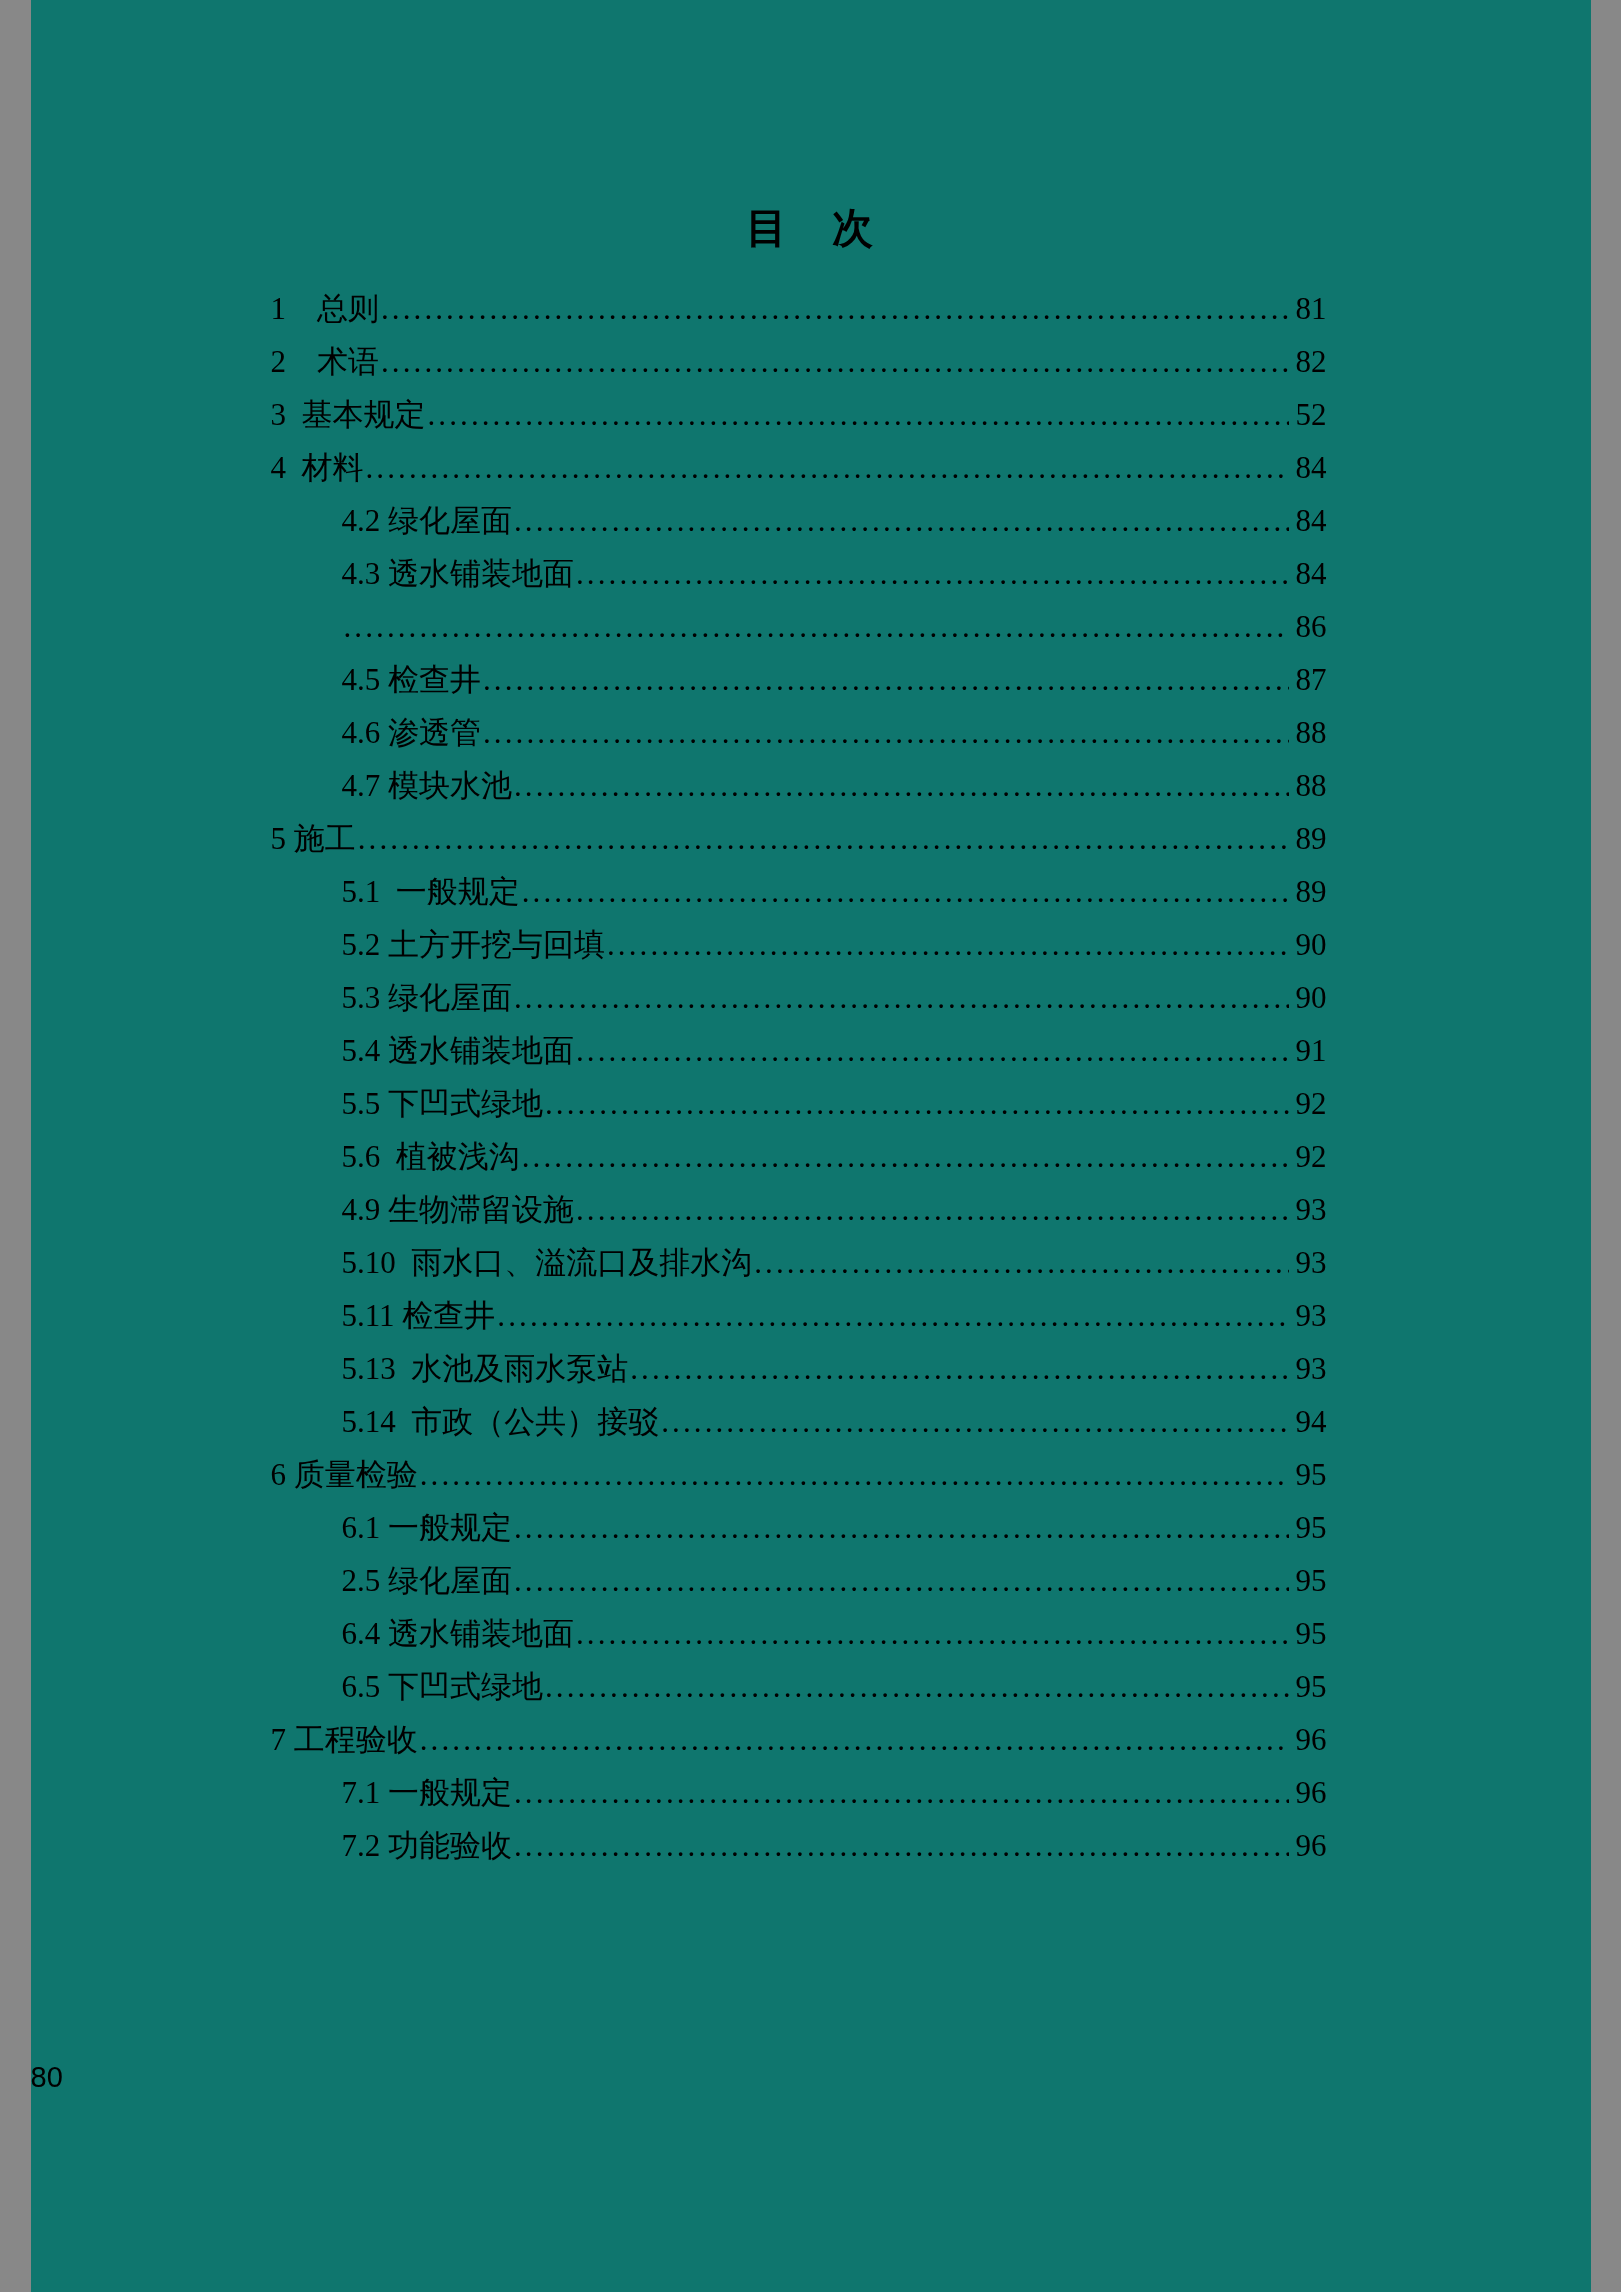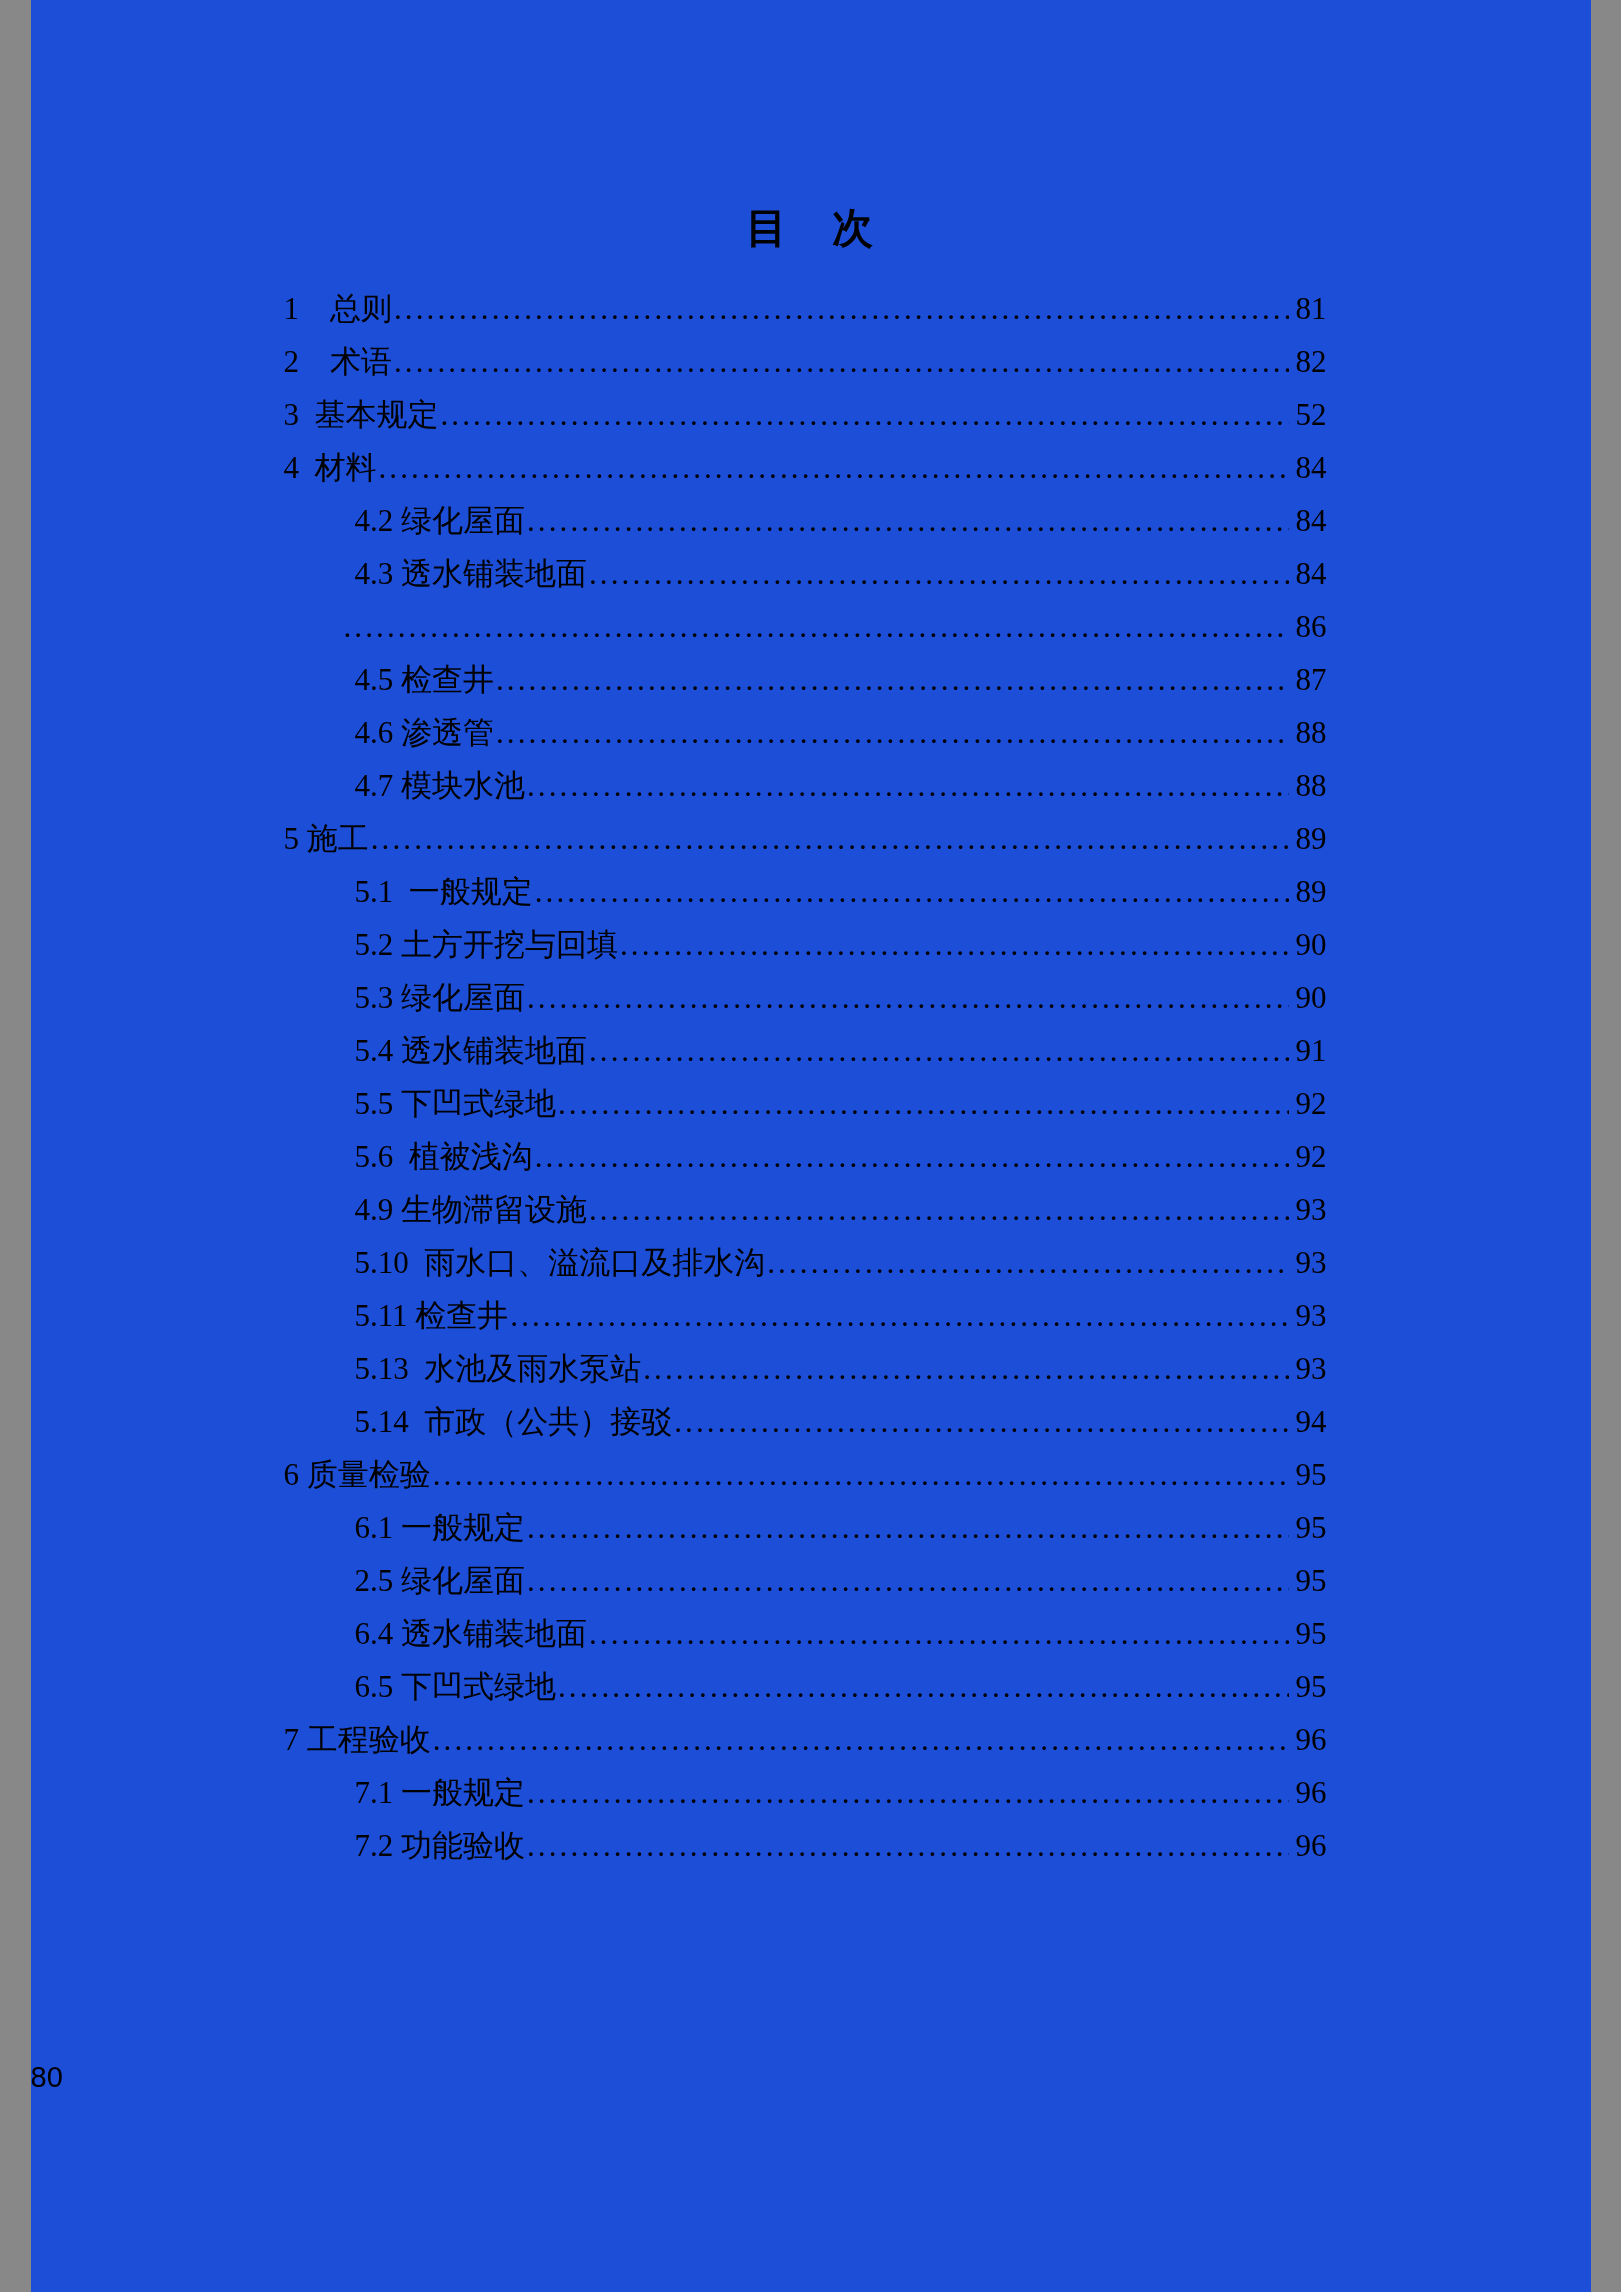--- a/index.html
+++ b/index.html
@@ -5,21 +5,21 @@
   html, body {
     margin: 0;
     padding: 0;
     background: #888;
   }
   .page {
     position: relative;
     width: 1560px;
     height: 2293px;
     margin: 0 auto;
-    background: #1d4ed8;
+    background: #0f766e;
     color: #000000;
     font-family: "Liberation Serif", "DejaVu Serif", serif;
     overflow: hidden;
   }
   .title {
     position: absolute;
     top: 201px;
     left: 0;
     width: 100%;
     margin: 0;
@@ -42,21 +42,20 @@
     line-height: 53px;
     font-size: 31px;
     white-space: nowrap;
   }
   .toc-row.level-2 {
     padding-left: 71px;
   }
   .toc-label {
     flex: none;
     white-space: pre;
-    margin-left: 13px;
   }
   .toc-dots {
     flex: 1 1 auto;
     overflow: hidden;
     white-space: nowrap;
     letter-spacing: 3.1px;
     margin-left: 2px;
   }
   .toc-page {
     flex: none;

